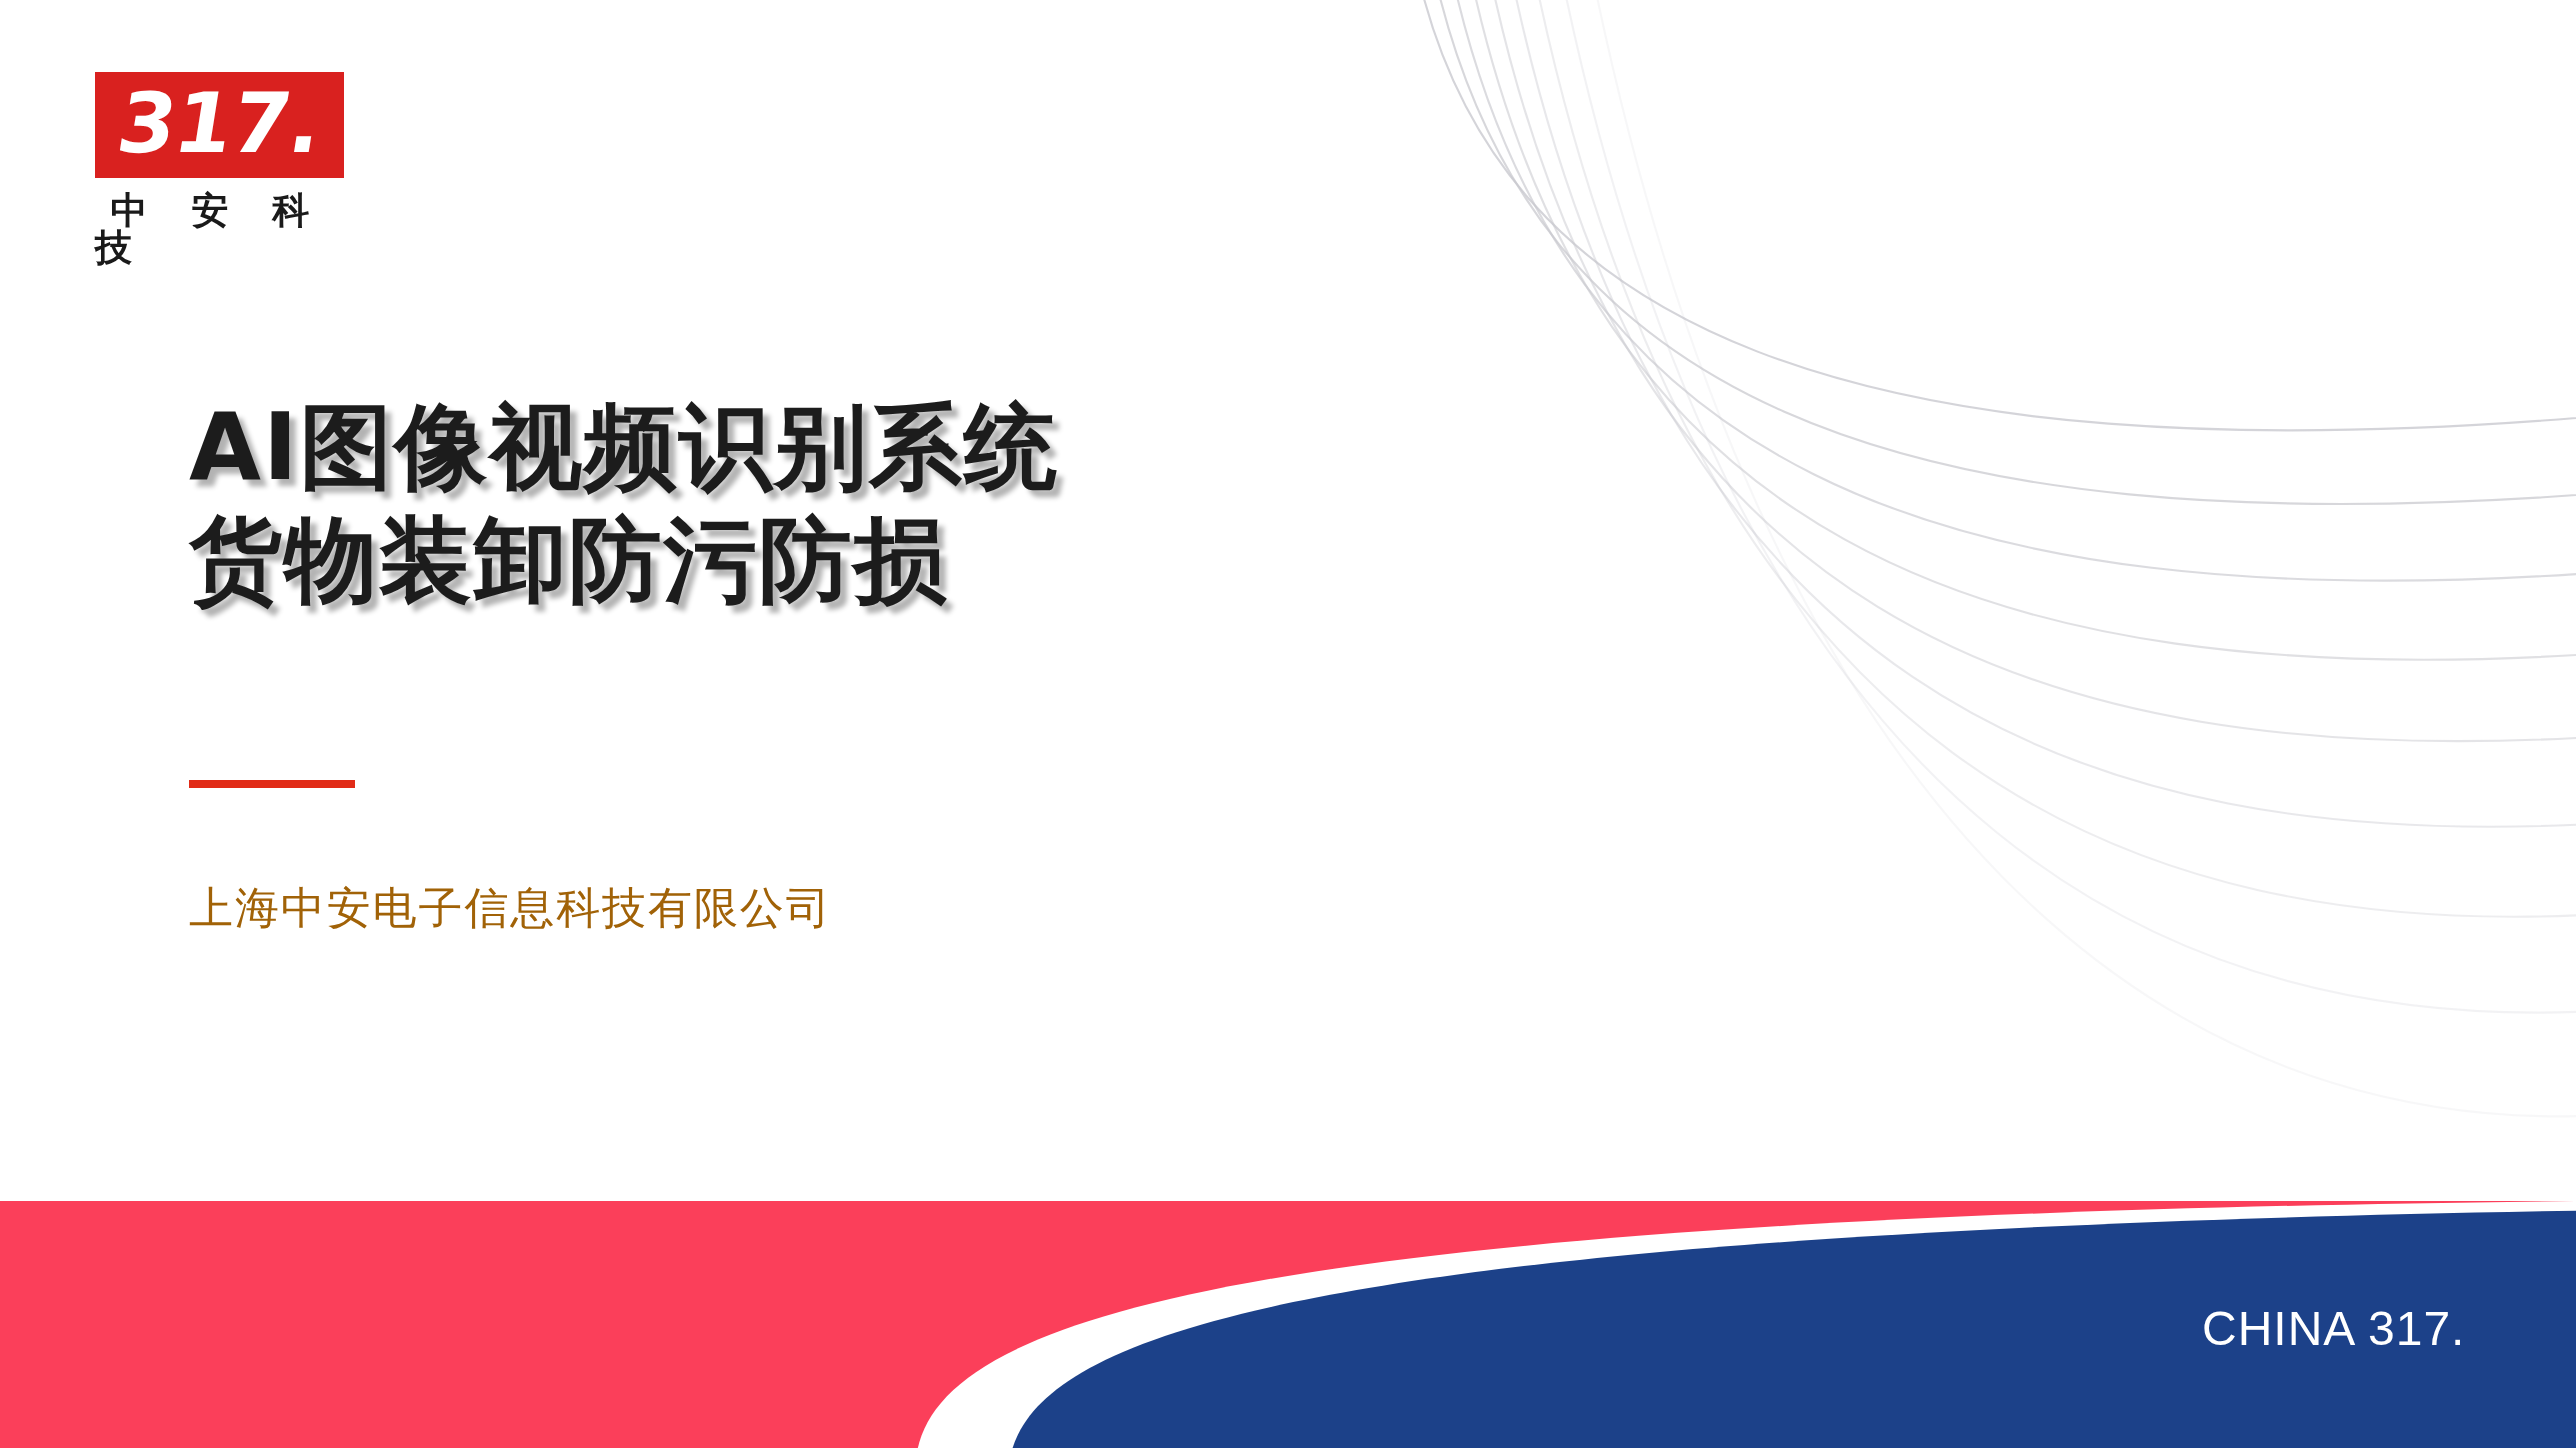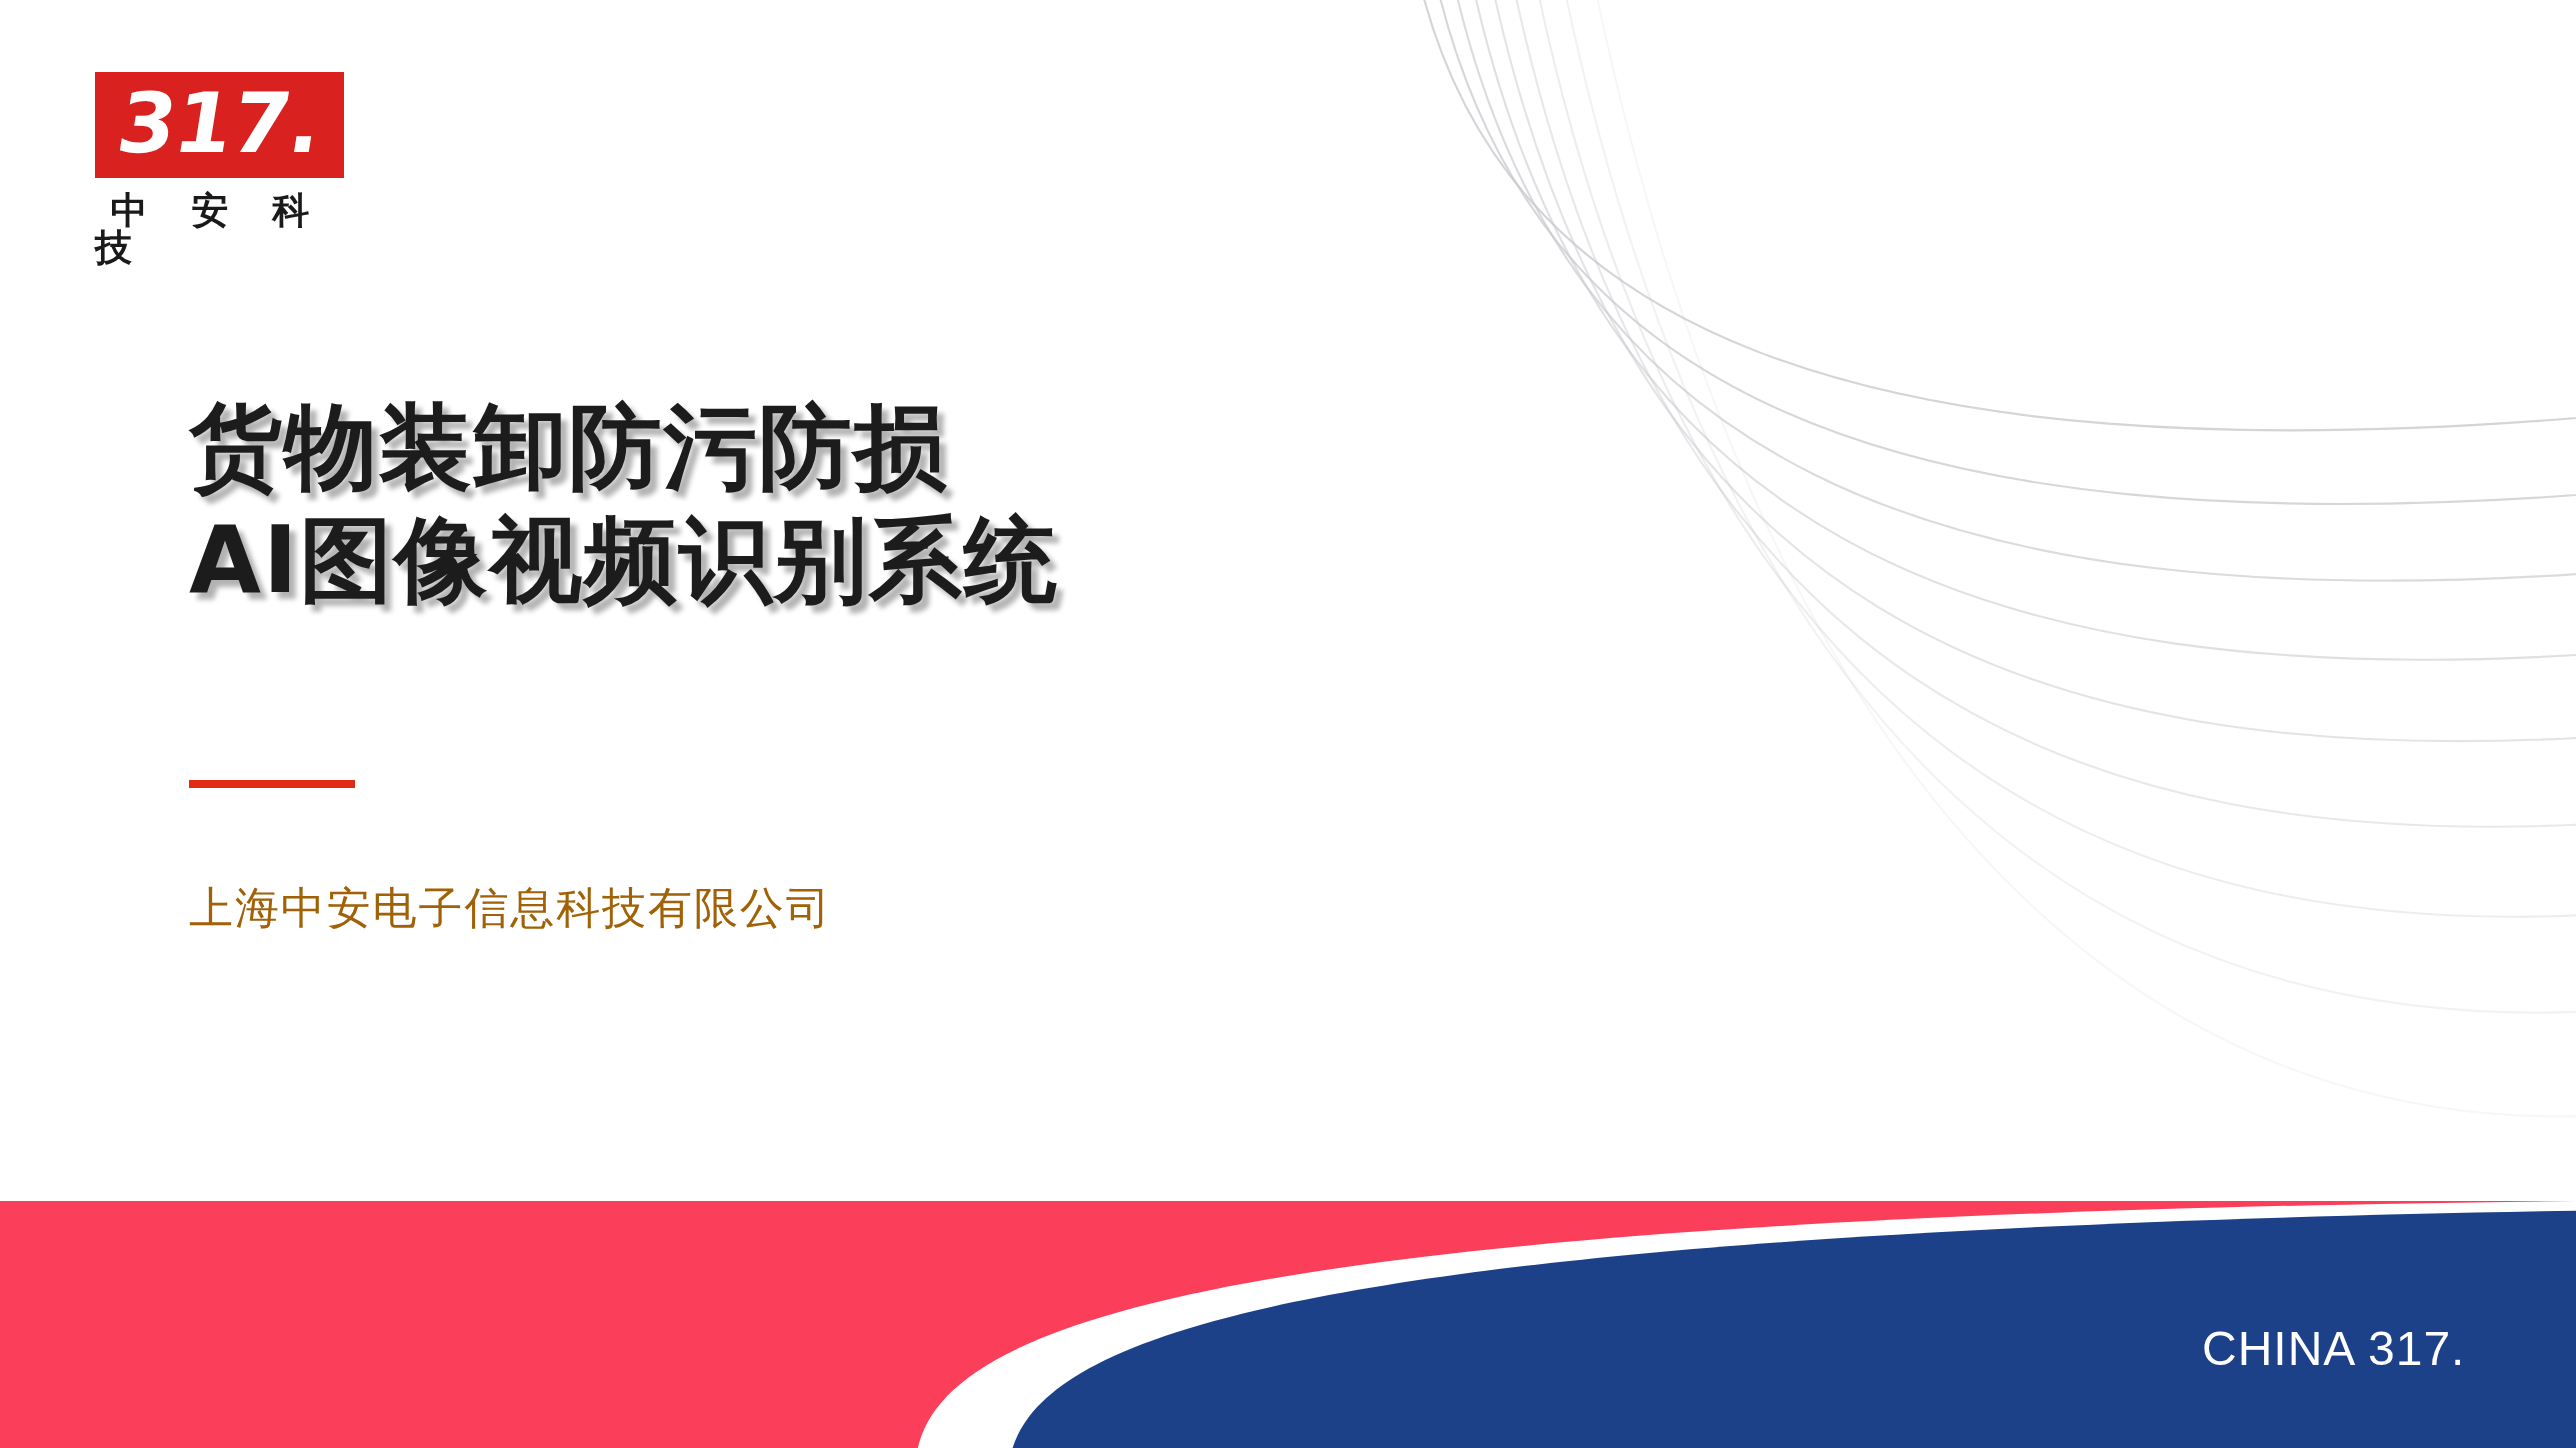--- a/index.html
+++ b/index.html
@@ -123,21 +123,20 @@
   .banner-label {
     position: absolute;
     left: 2202px;
     top: 1301px;
     color: #ffffff;
     font-family: "Liberation Sans", "DejaVu Sans", sans-serif;
     font-size: 48px;
     font-weight: 400;
     letter-spacing: 1px;
     white-space: nowrap;
-    margin-top: 20px;
   }
 </style>
 </head>
 <body>
 
 <div id="slide">
 
   <svg class="swoosh-layer" viewBox="0 0 2667 1500" preserveAspectRatio="none" aria-hidden="true">
     <g fill="none" stroke="#c9c9cf" stroke-width="2.2">
       <path d="M1472,-10 C1560,330 1900,500 2700,430" opacity="0.80"></path>
@@ -153,22 +152,22 @@
   </svg>
 
   <div class="logo-block">
     <div class="logo-box">
       <span class="logo-wordmark">317.</span>
     </div>
     <div class="logo-sub">中 安 科 技</div>
   </div>
 
   <div class="headline">
+    <div class="headline-line">AI图像视频识别系统</div>
     <div class="headline-line">货物装卸防污防损</div>
-    <div class="headline-line">AI图像视频识别系统</div>
   </div>
 
   <div class="rule"></div>
 
   <div class="subtitle">上海中安电子信息科技有限公司</div>
 
   <div class="banner">
     <svg width="2576" height="248" viewBox="0 0 2667 257" preserveAspectRatio="none" aria-hidden="true">
       <rect x="0" y="0" width="2667" height="257" fill="#fb3f5a"></rect>
       <path d="M2667,0 L2667,257 L950,257 C980,120 1290,15 2667,0 Z" fill="#ffffff"></path>

